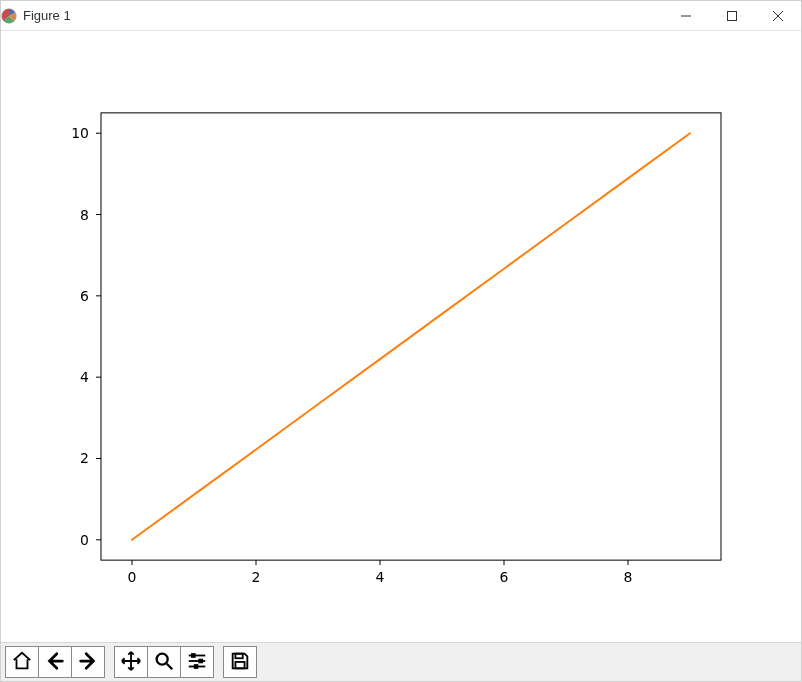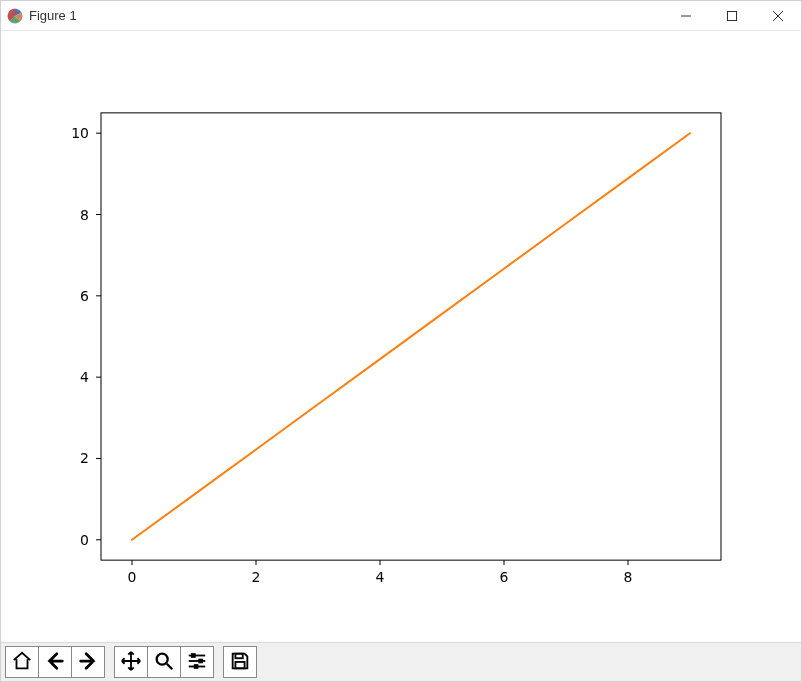--- a/index.html
+++ b/index.html
@@ -20,21 +20,20 @@
     box-sizing: border-box;
     border: 1px solid #d0d0d0;
   }
   
   .titlebar {
     height: 30px;
     background: #ffffff;
     display: flex;
     align-items: center;
     justify-content: space-between;
-    padding-left: 6px;
     box-sizing: border-box;
     border-bottom: 1px solid #e6e6e6;
   }
   .titlebar-left {
     display: flex;
     align-items: center;
     gap: 6px;
   }
   .app-icon {
     width: 16px;

